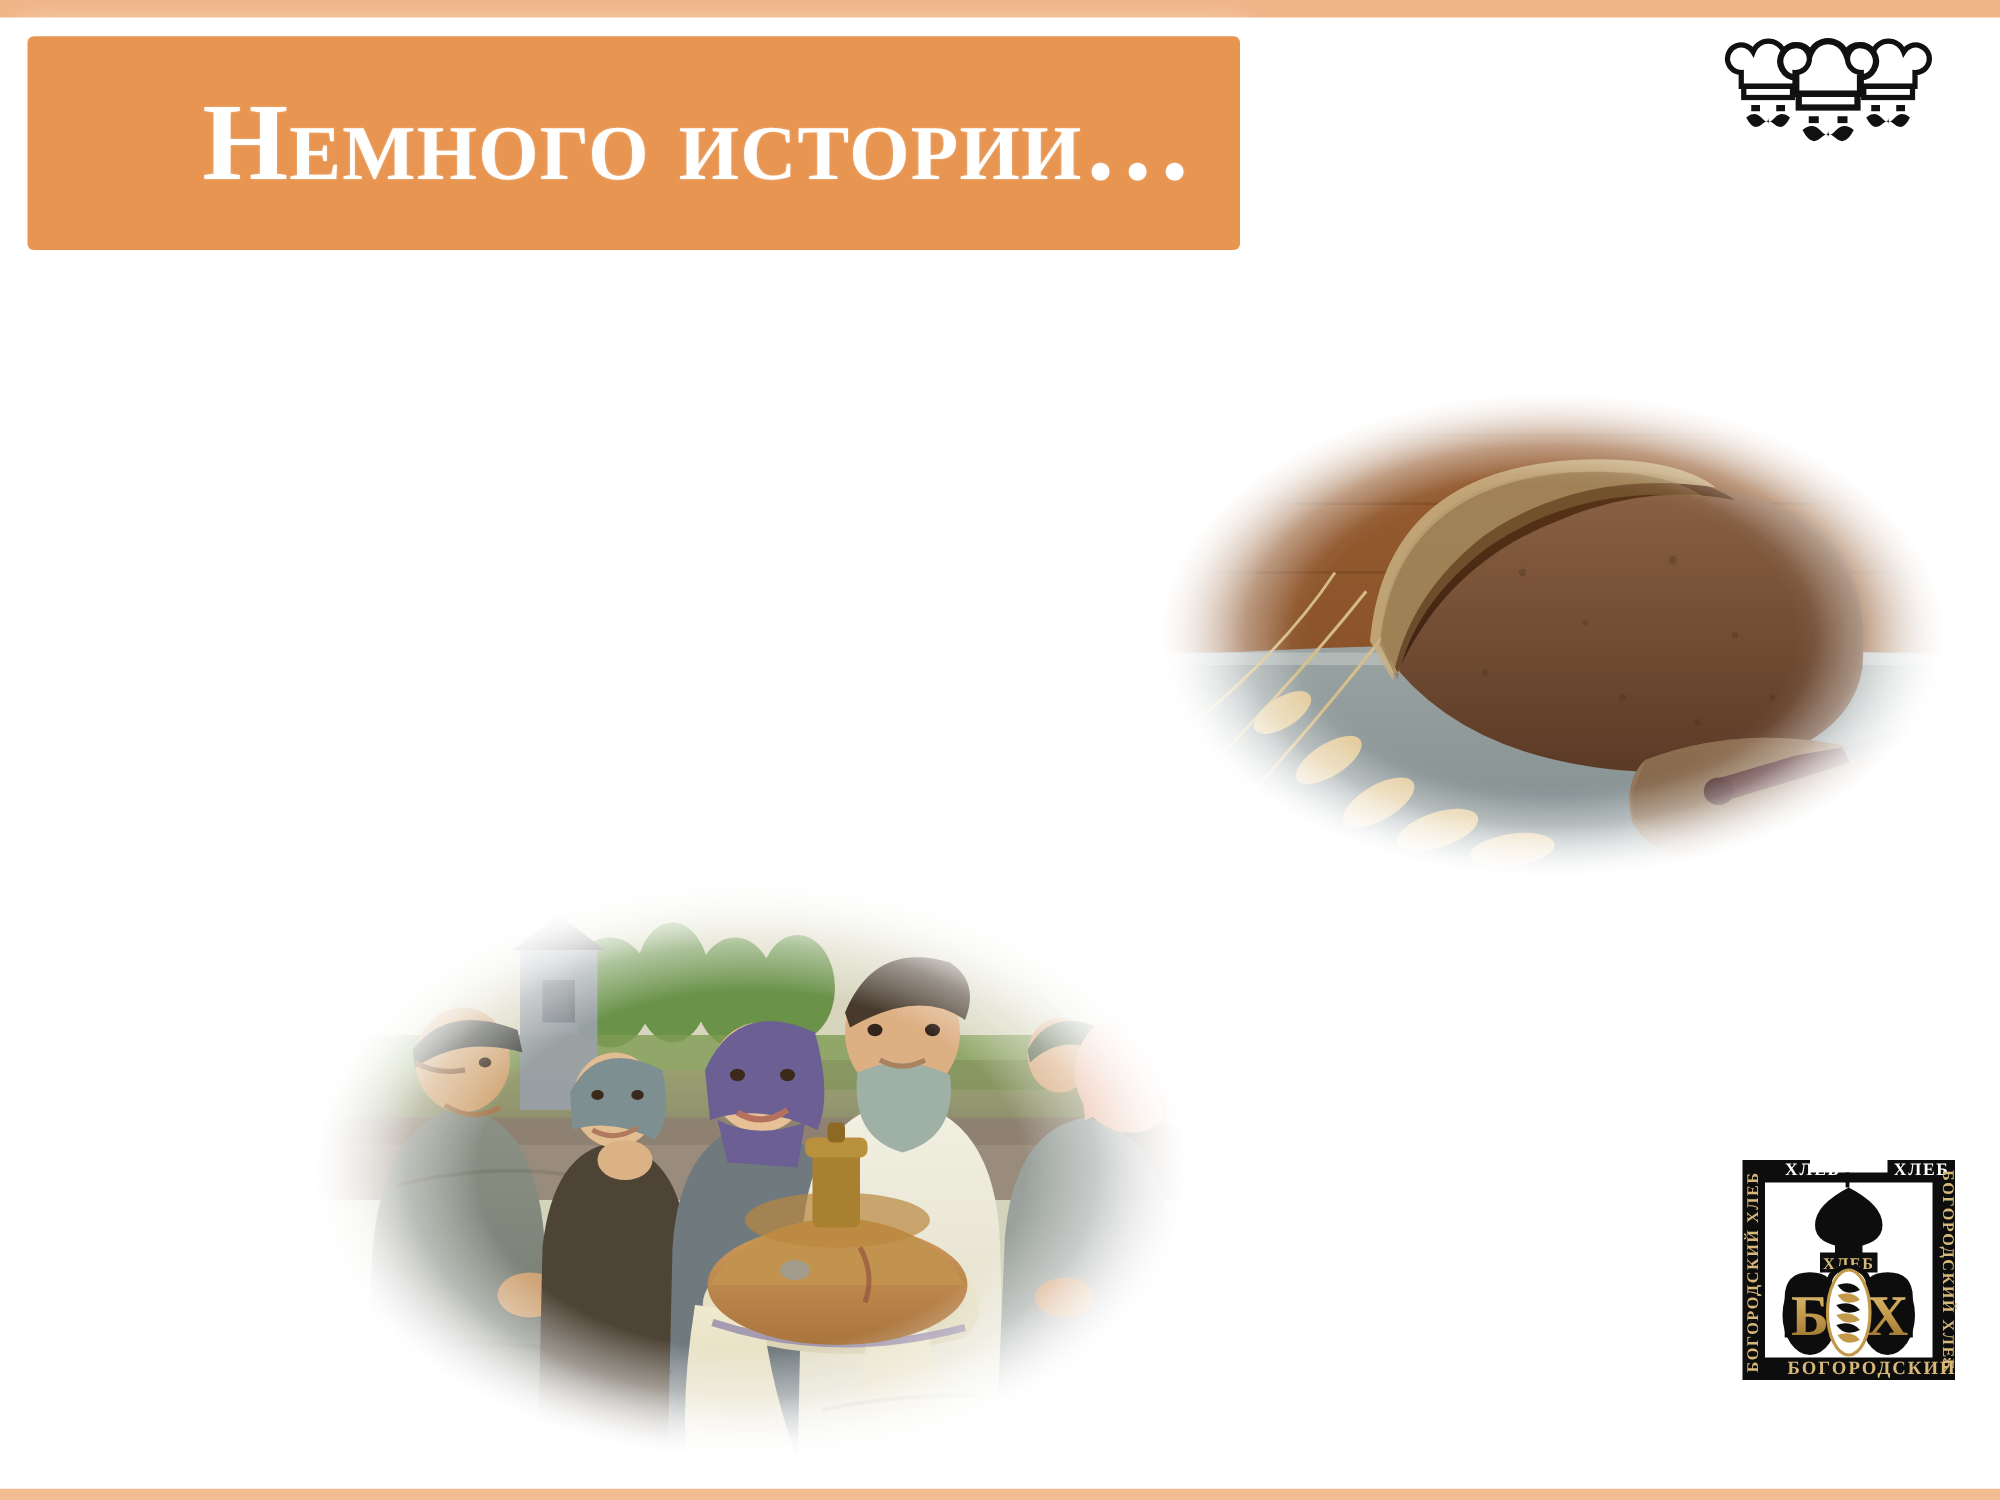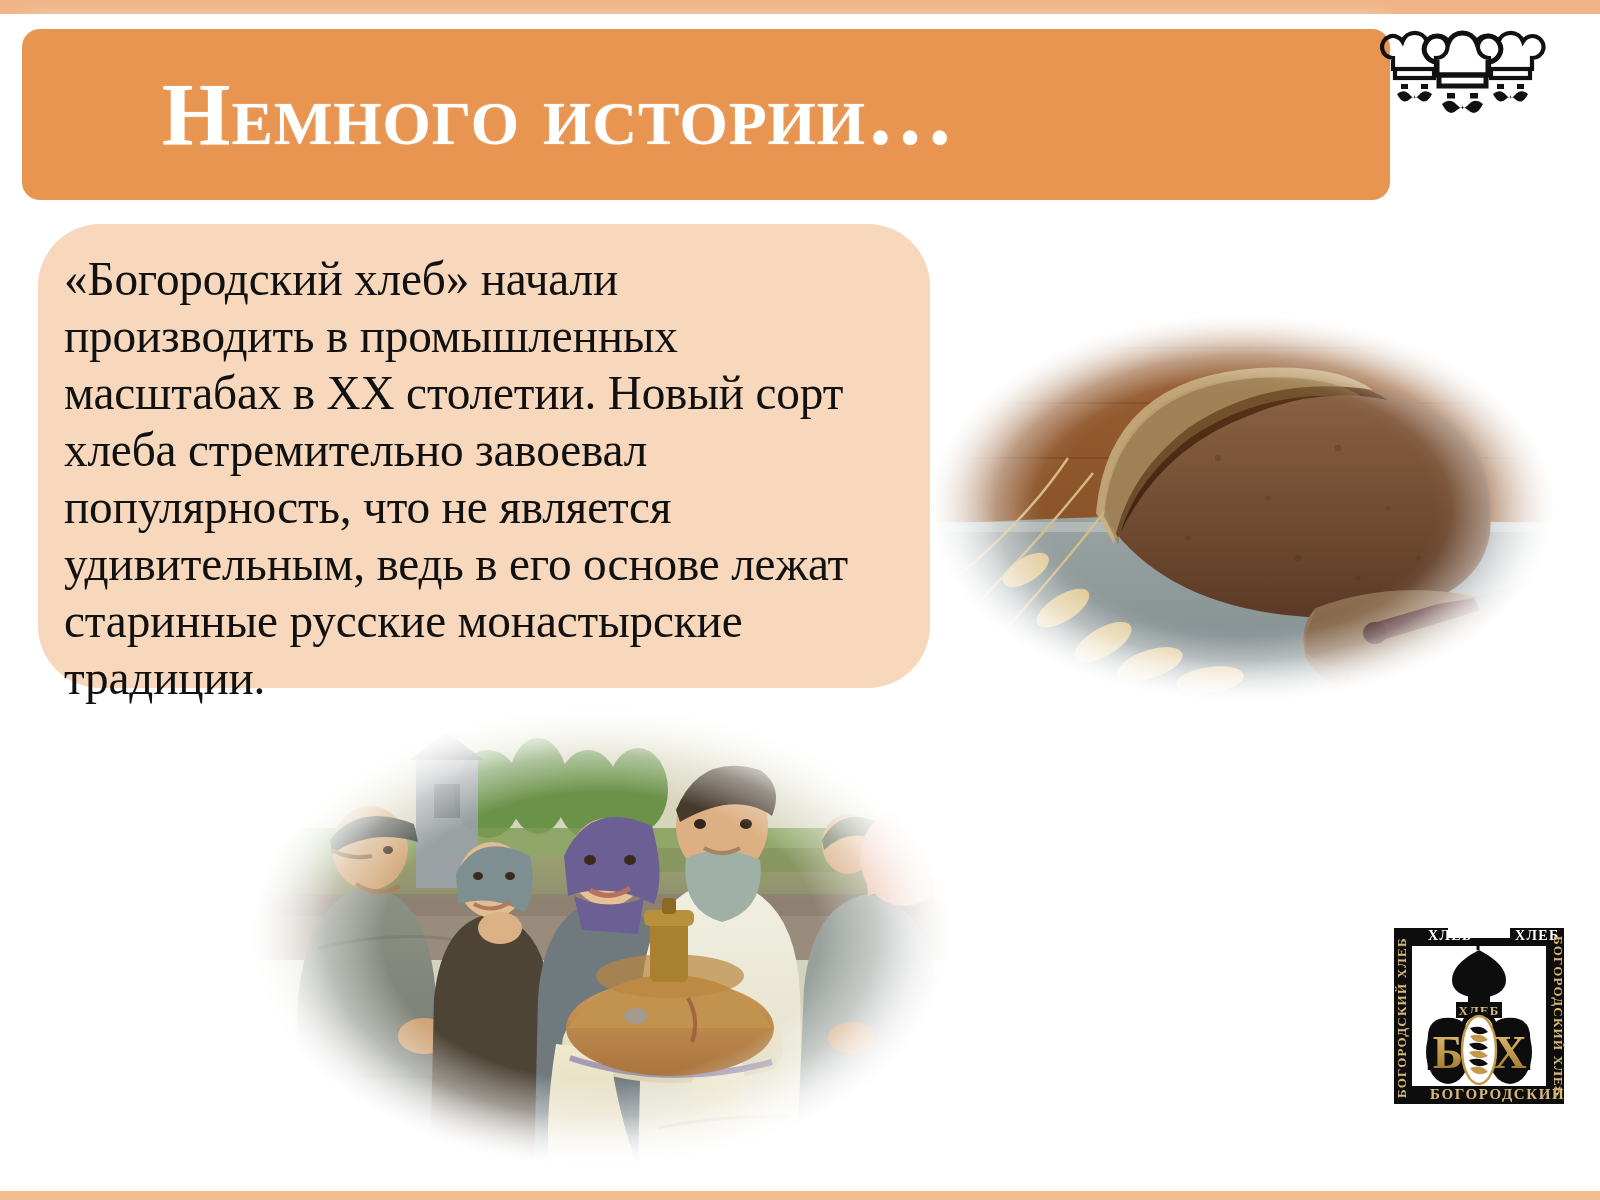--- a/index.html
+++ b/index.html
@@ -22,23 +22,23 @@
     position:absolute;left:0;top:0;width:1600px;height:14px;
     background:#f0b486;
   }
   .strip-bottom{
     position:absolute;left:0;top:1191px;width:1600px;height:9px;
     background:#f3bd92;
   }
 
   
   .title-bar{
-    position:absolute;left:22px;top:29px;width:1368px;height:171px;
+    position:absolute;left:22px;top:29px;width:970px;height:171px;
     background:#e89551;
-    border-radius:18px;
+    border-radius:5px;
     box-shadow:0 0 22px 10px rgba(255,255,255,0.55);
     display:flex;align-items:center;
   }
   .title-text{
     color:#ffffff;
     font-family:"Liberation Serif", serif;
     font-size:88px;
     line-height:1;
     font-weight:700;
     font-variant:small-caps;
@@ -131,23 +131,20 @@
         <rect x="118" y="47" width="39" height="9"></rect>
       </g>
       <g fill="#111">
         <rect x="124" y="62" width="7" height="5"></rect>
         <rect x="144" y="62" width="7" height="5"></rect>
         <path d="M120 72 q7 -6 13 1 q4.5 5 4.5 -1 q0 6 4.5 1 q6 -7 13 -1 q-6 12 -13 5 q-4.5 -4 -4.5 0 q0 -4 -4.5 0 q-7 7 -13 -5 Z"></path>
       </g>
     </svg>
   </div>
 
-  <div class="text-panel">
-    <p class="body-text">«Богородский хлеб» начали производить в промышленных масштабах в XX столетии. Новый сорт хлеба стремительно  завоевал популярность, что не является удивительным, ведь в его основе лежат старинные русские монастырские традиции.</p>
-  </div>
 
   <div class="oval bread-oval">
     <svg viewBox="0 0 648 400" preserveAspectRatio="none" xmlns="http://www.w3.org/2000/svg">
       <defs>
         <linearGradient id="wood" x1="0" y1="0" x2="0" y2="1">
           <stop offset="0%" stop-color="#9a6034"></stop>
           <stop offset="55%" stop-color="#8a5329"></stop>
           <stop offset="100%" stop-color="#6e4222"></stop>
         </linearGradient>
         <linearGradient id="tray" x1="0" y1="0" x2="0" y2="1">

